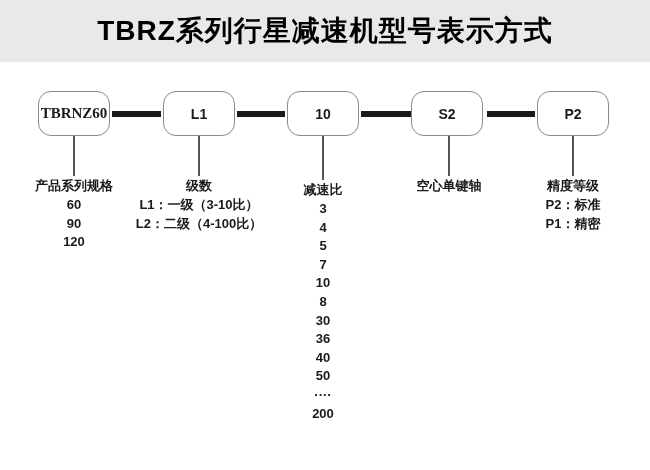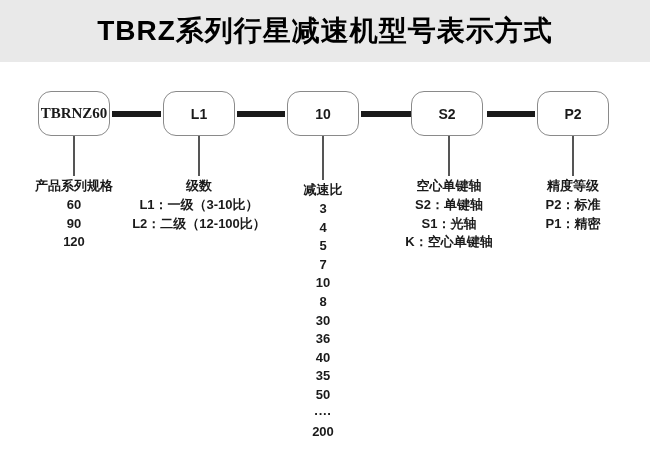--- a/index.html
+++ b/index.html
@@ -131,48 +131,42 @@
     <div class="options">
         <div class="option-line">60</div>
         <div class="option-line">90</div>
         <div class="option-line">120</div>
       </div>
   </div>
   <div class="legend" id="legend-1">
     <div class="group-title">级数</div>
     <div class="options">
         <div class="option-line">L1：一级（3-10比）</div>
-        <div class="option-line">L2：二级（12-100比）</div>
+        <div class="option-line">L2：二级（4-100比）</div>
       </div>
   </div>
   <div class="legend" id="legend-2">
     <div class="group-title">减速比</div>
     <div class="options">
         <div class="option-line">3</div>
         <div class="option-line">4</div>
         <div class="option-line">5</div>
         <div class="option-line">7</div>
         <div class="option-line">10</div>
         <div class="option-line">8</div>
         <div class="option-line">30</div>
         <div class="option-line">36</div>
         <div class="option-line">40</div>
-        <div class="option-line">35</div>
         <div class="option-line">50</div>
         <div class="option-line">····</div>
         <div class="option-line">200</div>
       </div>
   </div>
   <div class="legend" id="legend-3">
     <div class="group-title">空心单键轴</div>
-    <div class="options">
-        <div class="option-line">S2：单键轴</div>
-        <div class="option-line">S1：光轴</div>
-        <div class="option-line">K：空心单键轴</div>
-      </div>
   </div>
   <div class="legend" id="legend-4">
     <div class="group-title">精度等级</div>
     <div class="options">
         <div class="option-line">P2：标准</div>
         <div class="option-line">P1：精密</div>
       </div>
   </div>
 
 </div>

